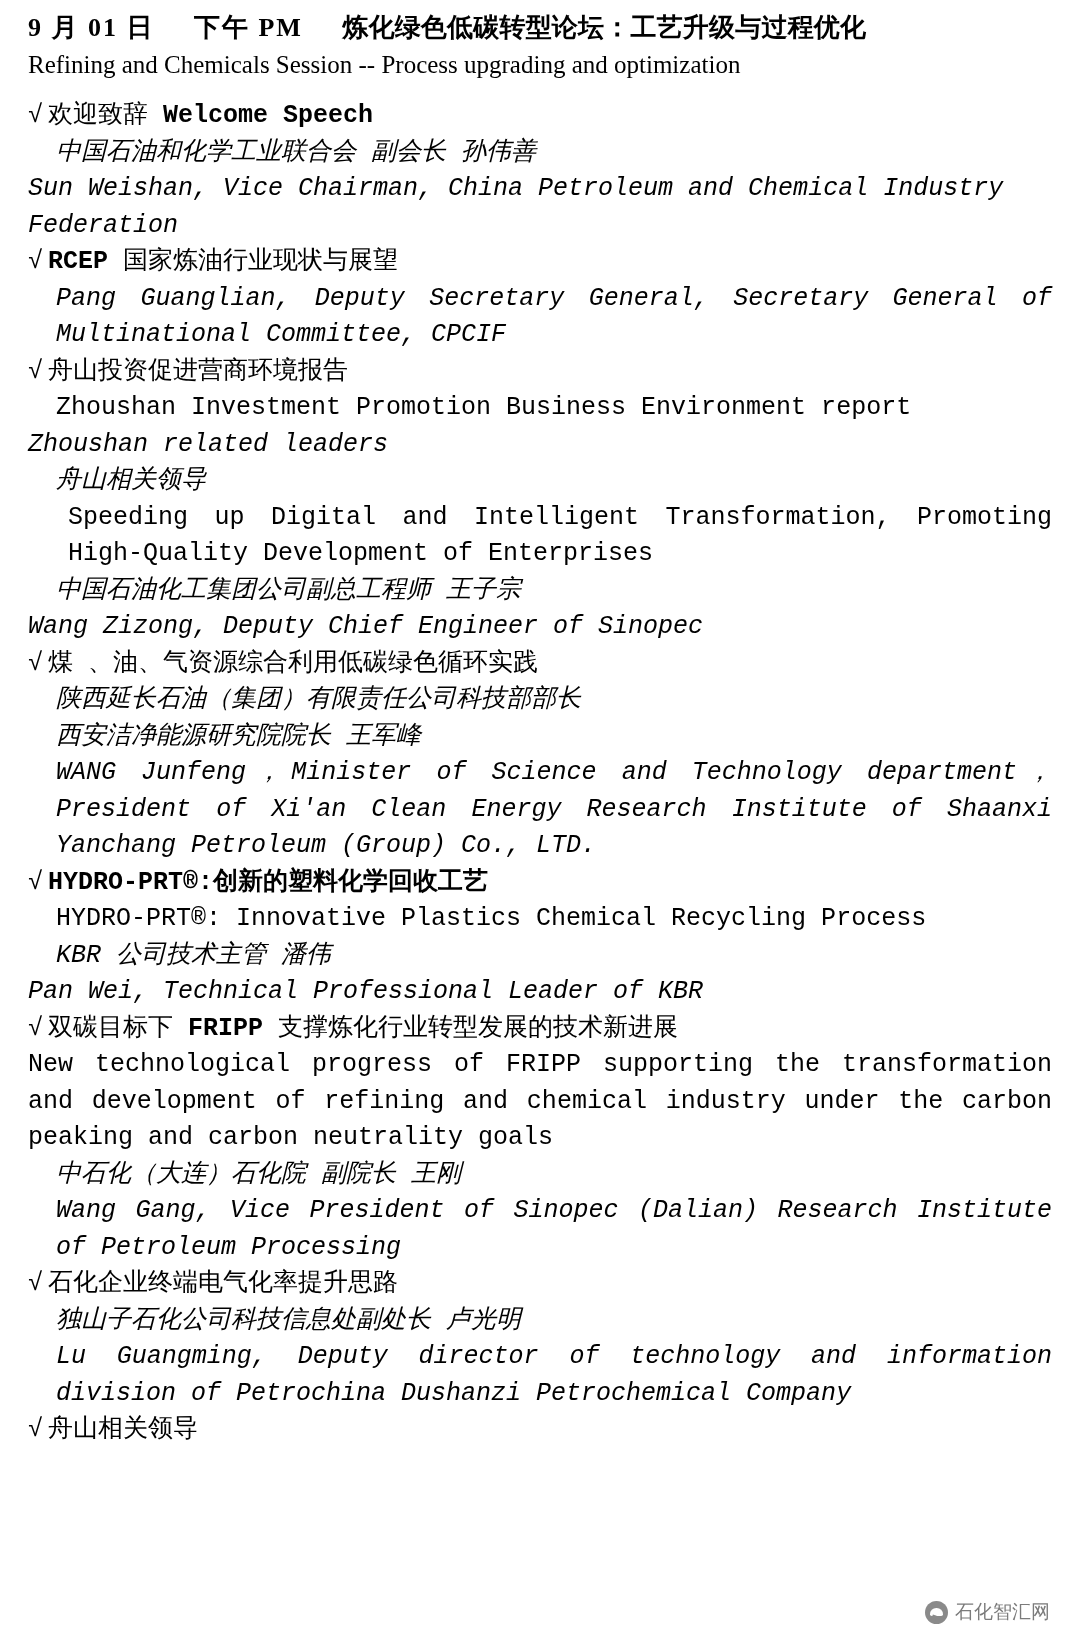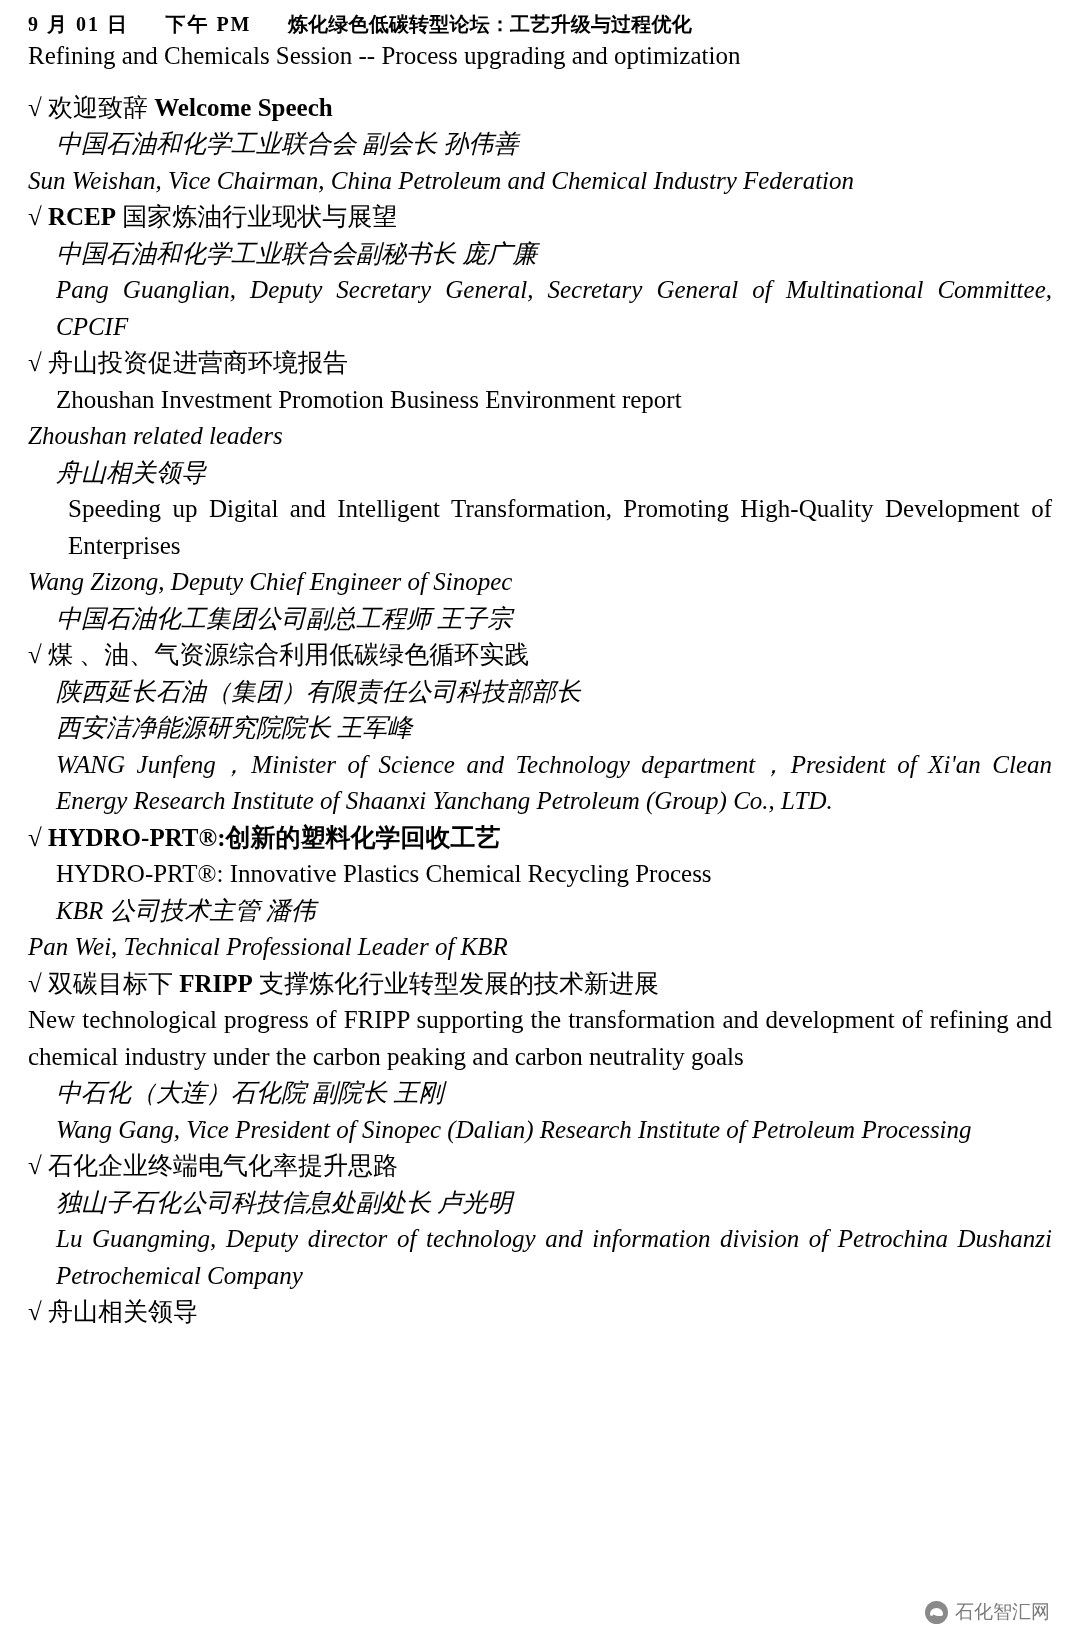--- a/index.html
+++ b/index.html
@@ -15,37 +15,38 @@
     position: relative;
   }
   .page {
     width: 1080px;
     min-height: 1639px;
     padding: 10px 28px 0 28px;
     box-sizing: border-box;
     position: relative;
   }
   .hdr-line {
-    font-size: 20px;
+    font-size: 26px;
     line-height: 1.42;
     font-weight: bold;
     letter-spacing: 0.2px;
   }
   .hdr-line .sp-wide { letter-spacing: 2px; }
   .hdr-en {
     font-size: 25px;
     line-height: 1.42;
     font-weight: normal;
     margin-bottom: 16px;
   }
   .entry { margin: 0; }
   .ln {
     font-size: 25px;
     line-height: 1.46;
     margin: 0;
+    font-family: Liberation Mono, monospace;
   }
   .ln.cjk-title {
     font-size: 25px;
   }
   .ln.ital { font-style: italic; }
   .ln.justify {
     text-align: justify;
     text-align-last: left;
   }
   .ind-blk { padding-left: 28px; }
@@ -106,33 +107,32 @@
   <div class="hdr-en">Refining and Chemicals Session -- Process upgrading and optimization</div>
 
   <div id="entries">
       <div class="entry">
         <div class="ln cjk-title"><span class="check">√ </span><span><span>欢迎致辞  </span><span style="font-weight: bold;">Welcome</span><span> </span><span style="font-weight: bold;">Speech</span></span></div>
         <div class="ln ital ind-blk">中国石油和化学工业联合会  副会长  孙伟善</div>
         <div class="ln ital ">Sun Weishan, Vice Chairman, China Petroleum and Chemical Industry Federation</div>
       </div>
       <div class="entry">
         <div class="ln cjk-title"><span class="check">√ </span><span><span style="font-weight: bold;">RCEP</span><span> 国家炼油行业现状与展望</span></span></div>
-        <div class="ln ital ind-blk">中国石油和化学工业联合会副秘书长    庞广廉</div>
         <div class="ln ital justify ind-blk">Pang Guanglian, Deputy Secretary General, Secretary General of Multinational Committee, CPCIF</div>
       </div>
       <div class="entry">
         <div class="ln cjk-title"><span class="check">√ </span><span><span>舟山投资促进营商环境报告</span></span></div>
         <div class="ln  ind-blk">Zhoushan Investment Promotion Business Environment report</div>
         <div class="ln ital ">Zhoushan related leaders</div>
         <div class="ln ital ind-blk">舟山相关领导</div>
       </div>
       <div class="entry">
         <div class="ln justify ind-blk2">Speeding up Digital and Intelligent Transformation, Promoting High-Quality Development of Enterprises</div>
+        <div class="ln ital ind-blk">中国石油化工集团公司副总工程师  王子宗</div>
         <div class="ln ital ">Wang Zizong, Deputy Chief Engineer of Sinopec</div>
-        <div class="ln ital ind-blk">中国石油化工集团公司副总工程师  王子宗</div>
       </div>
       <div class="entry">
         <div class="ln cjk-title"><span class="check">√ </span><span><span>煤 、油、气资源综合利用低碳绿色循环实践</span></span></div>
         <div class="ln ital ind-blk">陕西延长石油（集团）有限责任公司科技部部长</div>
         <div class="ln ital ind-blk">西安洁净能源研究院院长  王军峰</div>
         <div class="ln ital justify ind-blk">WANG Junfeng，Minister of Science and Technology department，President of Xi'an Clean Energy Research Institute of Shaanxi Yanchang Petroleum (Group) Co., LTD.</div>
       </div>
       <div class="entry">
         <div class="ln cjk-title"><span class="check">√ </span><span style="font-weight: bold;">HYDRO-PRT®:创新的塑料化学回收工艺</span></div>
         <div class="ln  ind-blk">HYDRO-PRT®:   Innovative Plastics Chemical Recycling Process</div>

